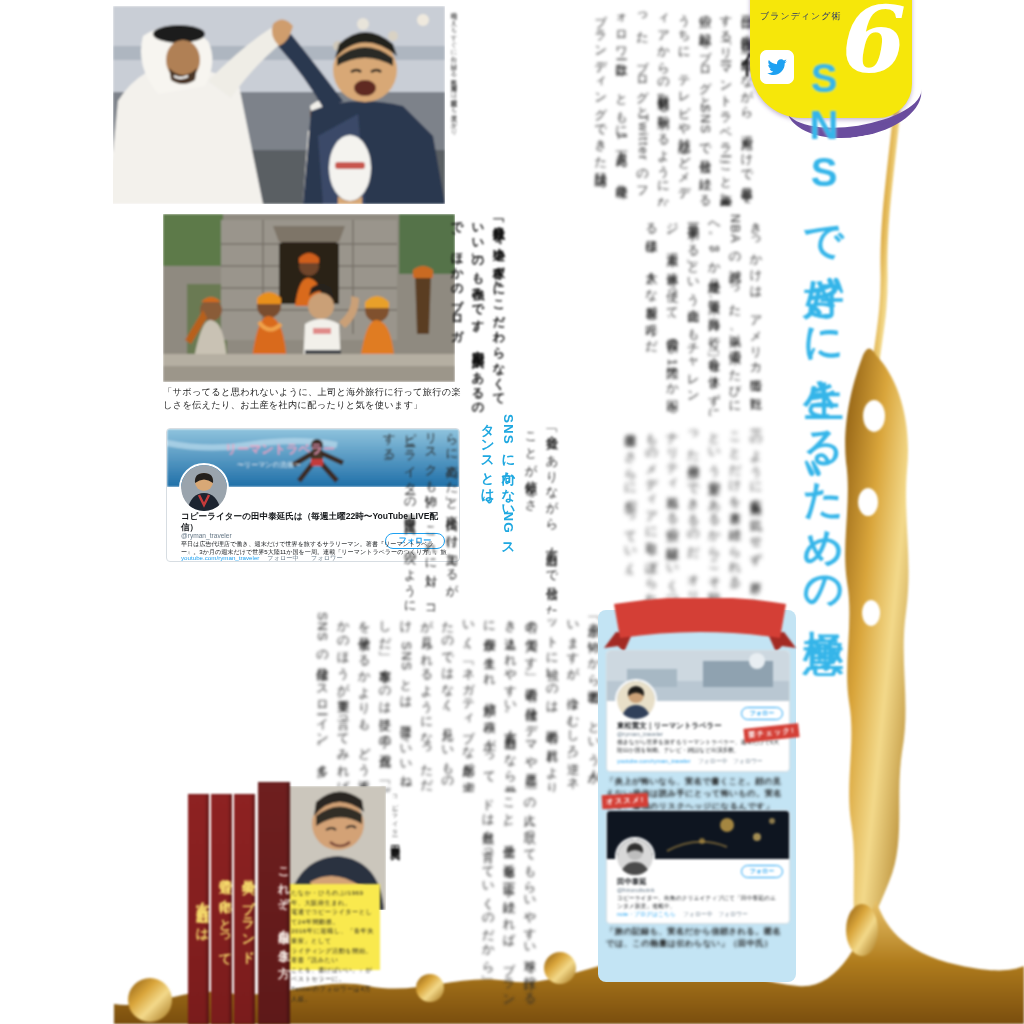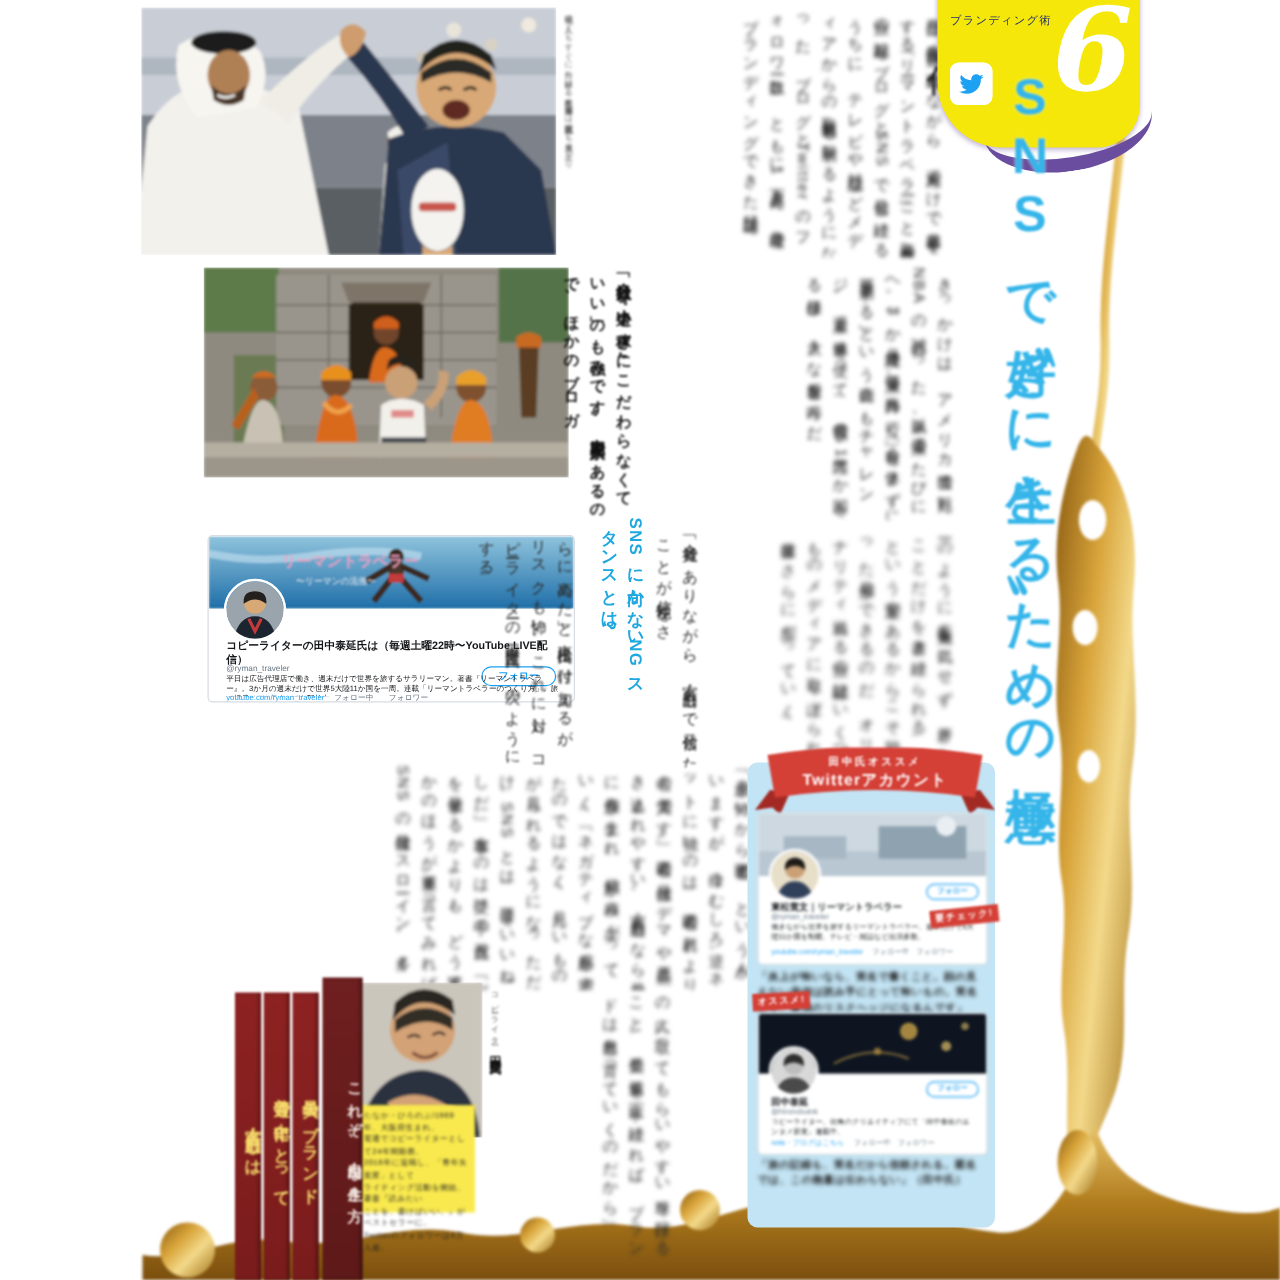--- a/index.html
+++ b/index.html
@@ -199,20 +199,21 @@
         <path d="M202,88 q12,-12 24,0 l0,6 l-24,0 Z" fill="#e8a02c"></path>
       <path d="M196,154 Q202,104 214,106 Q230,108 232,154 Z" fill="#e07b22"></path>
 
       <path d="M252,60 L268,60 L266,120 L254,120 Z" fill="#5a3c22"></path>
       <path d="M250,56 q10,-8 20,0 l0,8 l-20,0 Z" fill="#c96a20"></path>
 
       <rect y="140" width="292" height="12" fill="#b5afa2"></rect>
       <rect y="152" width="292" height="16" fill="#9c968a"></rect>
     </g>
   </svg>
+  <div class="abs caption b03" style="top:386px;left:163px;width:298px;z-index:2;">「サボってると思われないように、上司と海外旅行に行って旅行の楽しさを伝えたり、お土産を社内に配ったりと気を使います」</div>
 
   <div class="abs tw-card b06" style="top:428px;left:166px;width:292px;height:132px;z-index:2;">
     <svg width="292" height="58" viewBox="0 0 292 58">
       <defs>
           <linearGradient id="sea" x1="0" y1="0" x2="0" y2="1">
         <stop offset="0" stop-color="#8fc3dd"></stop>
             <stop offset="1" stop-color="#1f6fa8"></stop>
           </linearGradient>
         <filter id="pb3">
             <feGaussianBlur stdDeviation="1"></feGaussianBlur>
@@ -301,24 +302,20 @@
       <div class="abs banner b09" style="top: 782px; left: 258px; width: 32px; height: 242px; z-index: 3; color: rgb(244, 233, 226); background: linear-gradient(rgb(111, 31, 31), rgb(94, 25, 25)); font-size: 12px;">これぞ、自由な生き方</div>
     </div>
 
   <div id="panel" class="abs"></div>
 
   <svg class="abs b09" style="top:598px;left:602px;z-index:4;" width="196" height="54" viewBox="0 0 196 54">
     <path d="M14,34 L2,50 L16,48 L22,54 L30,36 Z" fill="#a32a24"></path>
     <path d="M182,34 L194,50 L180,48 L174,54 L166,36 Z" fill="#a32a24"></path>
     <path d="M12,6 Q98,-8 184,6 L178,40 Q98,28 18,40 Z" fill="#d43f36"></path>
   </svg>
-  <div id="ribbon-text" class="abs b09" style="top:604px;left:612px;width:176px;z-index:5;">
-    <div id="ribbon-l1">田中氏オススメ</div>
-    <div id="ribbon-l2">Twitterアカウント</div>
-  </div>
 
   <div class="abs tw-card b13" style="top:650px;left:606px;width:182px;height:120px;z-index:4;">
     <svg width="182" height="50" viewBox="0 0 182 50">
       <rect width="182" height="50" fill="#cdd8e0"></rect>
       <rect y="30" width="182" height="20" fill="#b9c7d2"></rect>
       <rect x="96" y="10" width="70" height="26" fill="#8fa2b0"></rect>
       <rect x="20" y="18" width="50" height="18" fill="#a7b8c4"></rect>
       <circle cx="150" cy="10" r="8" fill="#e8eef2"></circle>
     </svg>
     <svg class="abs avatar" style="top:28px;left:8px;" width="38" height="38" viewBox="0 0 38 38">

